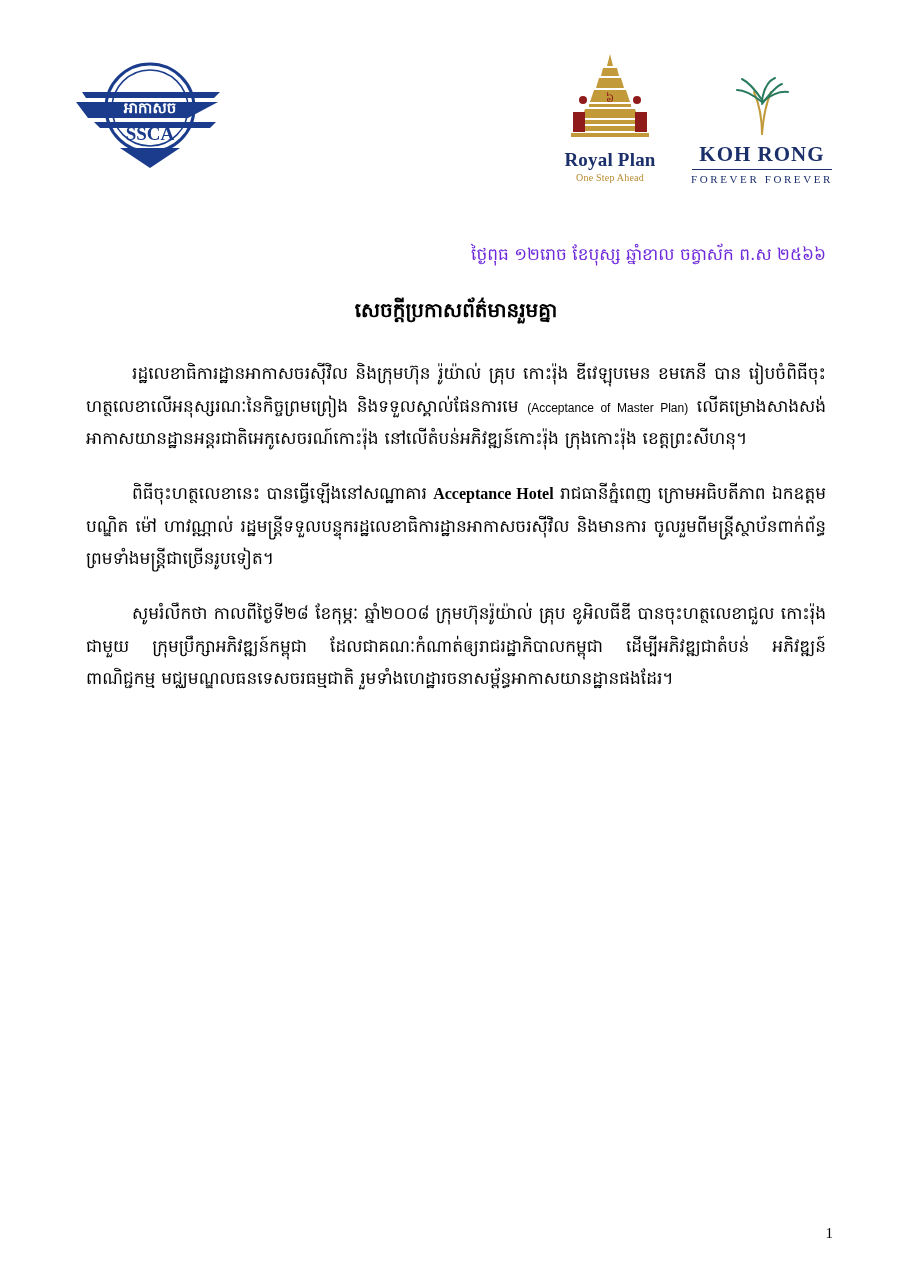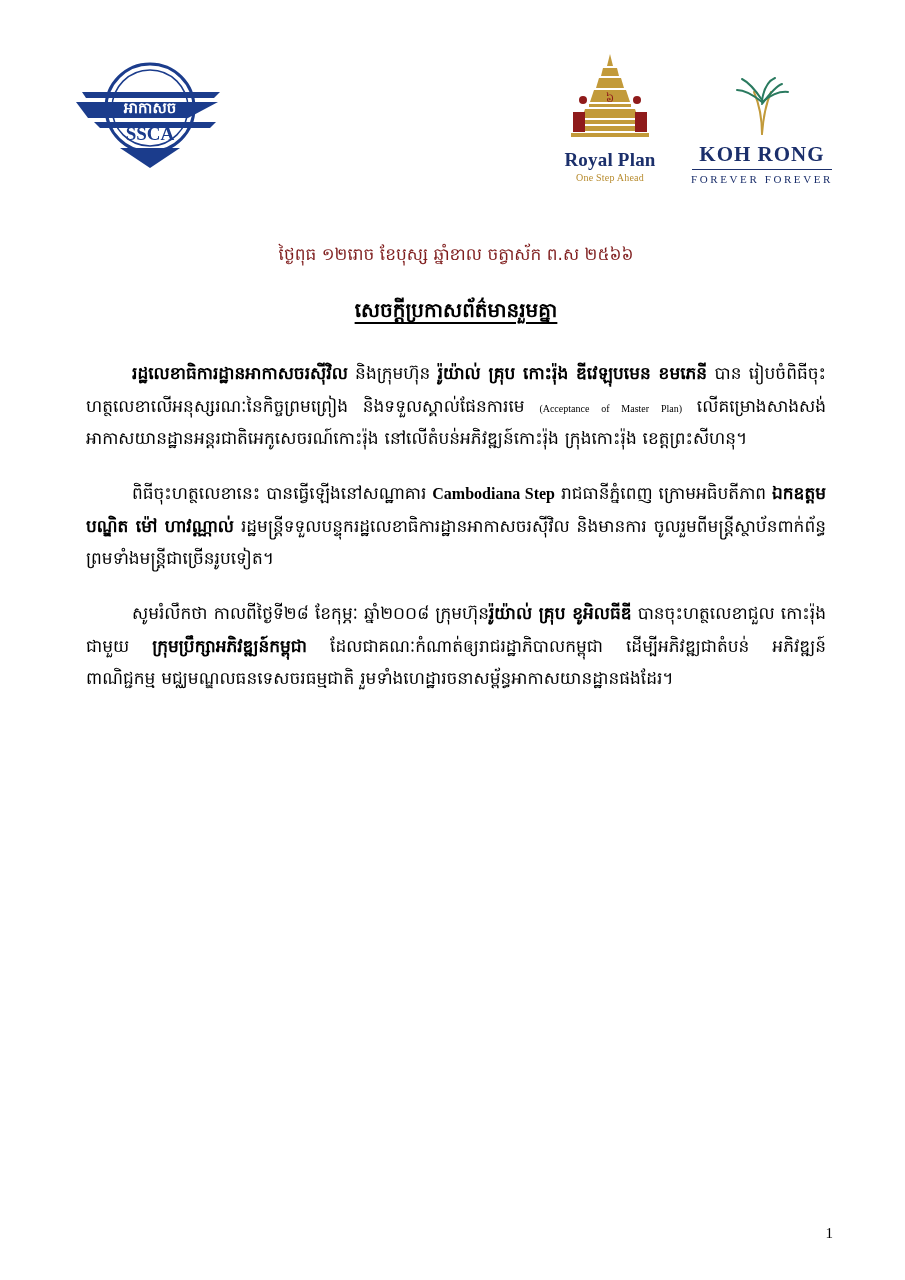--- a/index.html
+++ b/index.html
@@ -96,53 +96,52 @@
 
   
   .content {
     position: absolute;
     left: 86px;
     top: 238px;
     width: 740px;
   }
 
   .dateline {
-    text-align: center;
+    text-align: right;
     font-size: 17px;
     line-height: 1.95;
-    color: #7f1d1d;
+    color: #6d28d9;
   }
   .dateline div { white-space: nowrap; }
 
   .doc-title {
     text-align: center;
     font-size: 20px;
     font-weight: bold;
     margin-top: 26px;
     margin-bottom: 6px;
   }
   .doc-title span {
-    text-decoration: underline;
     text-underline-offset: 5px;
   }
 
   p.para {
     font-size: 17px;
     line-height: 1.92;
     text-align: justify;
     margin: 22px 0 0 0;
     text-indent: 46px;
     word-spacing: 0.5px;
   }
   p.para.first { margin-top: 30px; }
 
-  .b { font-weight: bold; }
+  .b { font-weight: normal; }
   .lat {
-    font-family: Liberation Serif, serif;
-    font-size: 10px;
+    font-family: Liberation Sans, sans-serif;
+    font-size: 12px;
   }
   .lat-b {
     font-family: "Liberation Serif", serif;
     font-size: 16px;
     font-weight: bold;
   }
 
   .page-number {
     position: absolute;
     right: 72px;
@@ -224,19 +223,19 @@
     <div class="dateline">
       <div>ថ្ងៃពុធ ១២រោច ខែបុស្ស ឆ្នាំខាល ចត្វាស័ក ព.ស ២៥៦៦</div>
     </div>
 
     <div class="doc-title">
       <span>សេចក្ដីប្រកាសព័ត៌មានរួមគ្នា</span>
     </div>
 
     <div>
       <p class="para first"><span class="b">រដ្ឋលេខាធិការដ្ឋានអាកាសចរស៊ីវិល</span><span> និងក្រុមហ៊ុន </span><span class="b">រ៉ូយ៉ាល់ គ្រុប កោះរ៉ុង ឌីវេឡុបមេន ខមភេនី</span><span> បាន រៀបចំពិធីចុះហត្ថលេខាលើអនុស្សរណៈនៃកិច្ចព្រមព្រៀង  និងទទួលស្គាល់ផែនការមេ </span><span class="lat">(Acceptance of Master Plan)</span><span> លើគម្រោងសាងសង់អាកាសយានដ្ឋានអន្តរជាតិអេកូសេចរណ៍កោះរ៉ុង នៅលើតំបន់អភិវឌ្ឍន៍កោះរ៉ុង ក្រុងកោះរ៉ុង ខេត្តព្រះសីហនុ។</span></p>
-      <p class="para"><span>ពិធីចុះហត្ថលេខានេះ បានធ្វើឡើងនៅសណ្ឋាគារ </span><span class="lat-b">Cambodiana Step</span><span> រាជធានីភ្នំពេញ ក្រោមអធិបតីភាព </span><span class="b">ឯកឧត្តមបណ្ឌិត ម៉ៅ ហាវណ្ណាល់</span><span> រដ្ឋមន្ត្រីទទួលបន្ទុករដ្ឋលេខាធិការដ្ឋានអាកាសចរស៊ីវិល និងមានការ ចូលរួមពីមន្ត្រីស្ថាប័នពាក់ព័ន្ធ ព្រមទាំងមន្ត្រីជាច្រើនរូបទៀត។</span></p>
+      <p class="para"><span>ពិធីចុះហត្ថលេខានេះ បានធ្វើឡើងនៅសណ្ឋាគារ </span><span class="lat-b">Acceptance Hotel</span><span> រាជធានីភ្នំពេញ ក្រោមអធិបតីភាព </span><span class="b">ឯកឧត្តមបណ្ឌិត ម៉ៅ ហាវណ្ណាល់</span><span> រដ្ឋមន្ត្រីទទួលបន្ទុករដ្ឋលេខាធិការដ្ឋានអាកាសចរស៊ីវិល និងមានការ ចូលរួមពីមន្ត្រីស្ថាប័នពាក់ព័ន្ធ ព្រមទាំងមន្ត្រីជាច្រើនរូបទៀត។</span></p>
       <p class="para"><span>សូមរំលឹកថា កាលពីថ្ងៃទី២៨ ខែកុម្ភៈ ឆ្នាំ២០០៨ ក្រុមហ៊ុន</span><span class="b">រ៉ូយ៉ាល់ គ្រុប ខូអិលធីឌី</span><span> បានចុះហត្ថលេខាជួល កោះរ៉ុង ជាមួយ </span><span class="b">ក្រុមប្រឹក្សាអភិវឌ្ឍន៍កម្ពុជា</span><span> ដែលជាគណៈកំណាត់ឲ្យរាជរដ្ឋាភិបាលកម្ពុជា ដើម្បីអភិវឌ្ឍជាតំបន់ អភិវឌ្ឍន៍ពាណិជ្ជកម្ម មជ្ឈមណ្ឌលធនទេសចរធម្មជាតិ រួមទាំងហេដ្ឋារចនាសម្ព័ន្ធអាកាសយានដ្ឋានផងដែរ។</span></p>
     </div>
   </div>
 
   <div class="page-number">1</div>
 </div>
 
 </body></html>

